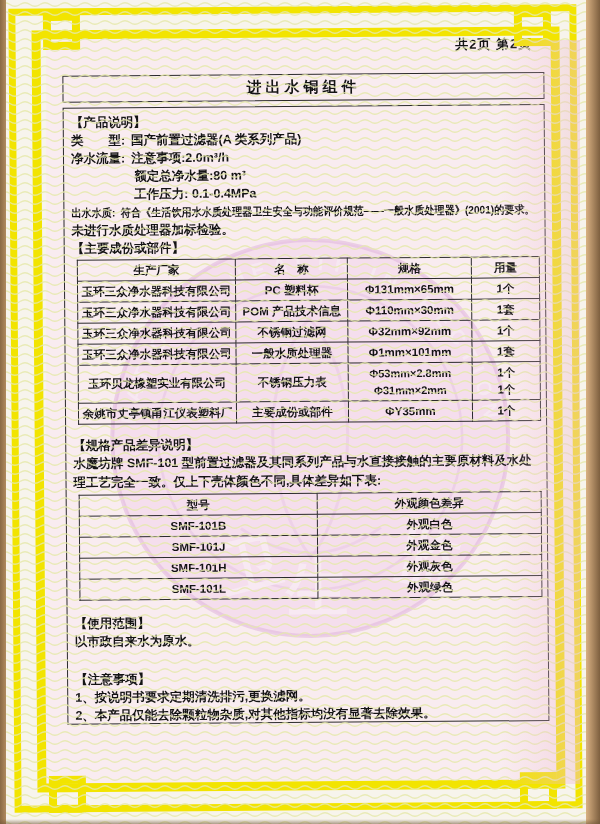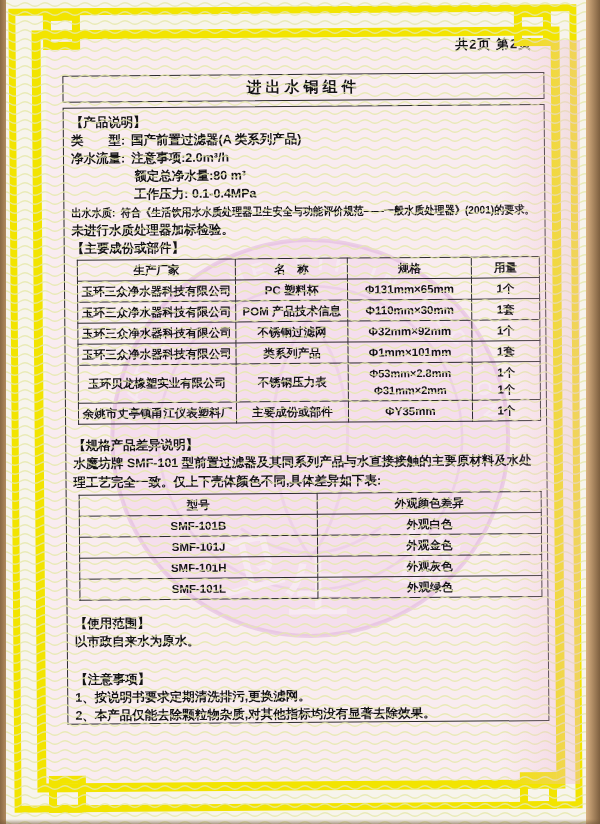--- a/index.html
+++ b/index.html
@@ -140,21 +140,21 @@
           <td>1套</td>
         </tr>
         <tr>
           <td>玉环三众净水器科技有限公司</td>
           <td>不锈钢过滤网</td>
           <td>Φ32mm×92mm</td>
           <td>1个</td>
         </tr>
         <tr>
           <td>玉环三众净水器科技有限公司</td>
-          <td>类系列产品</td>
+          <td>一般水质处理器</td>
           <td>Φ1mm×101mm</td>
           <td>1套</td>
         </tr>
         <tr style="height:38px;">
           <td>玉环贝龙橡塑实业有限公司</td>
           <td>不锈钢压力表</td>
           <td class="spec2">
             <div>Φ53mm×2.8mm</div>
             <div>Φ31mm×2mm</div>
           </td>

